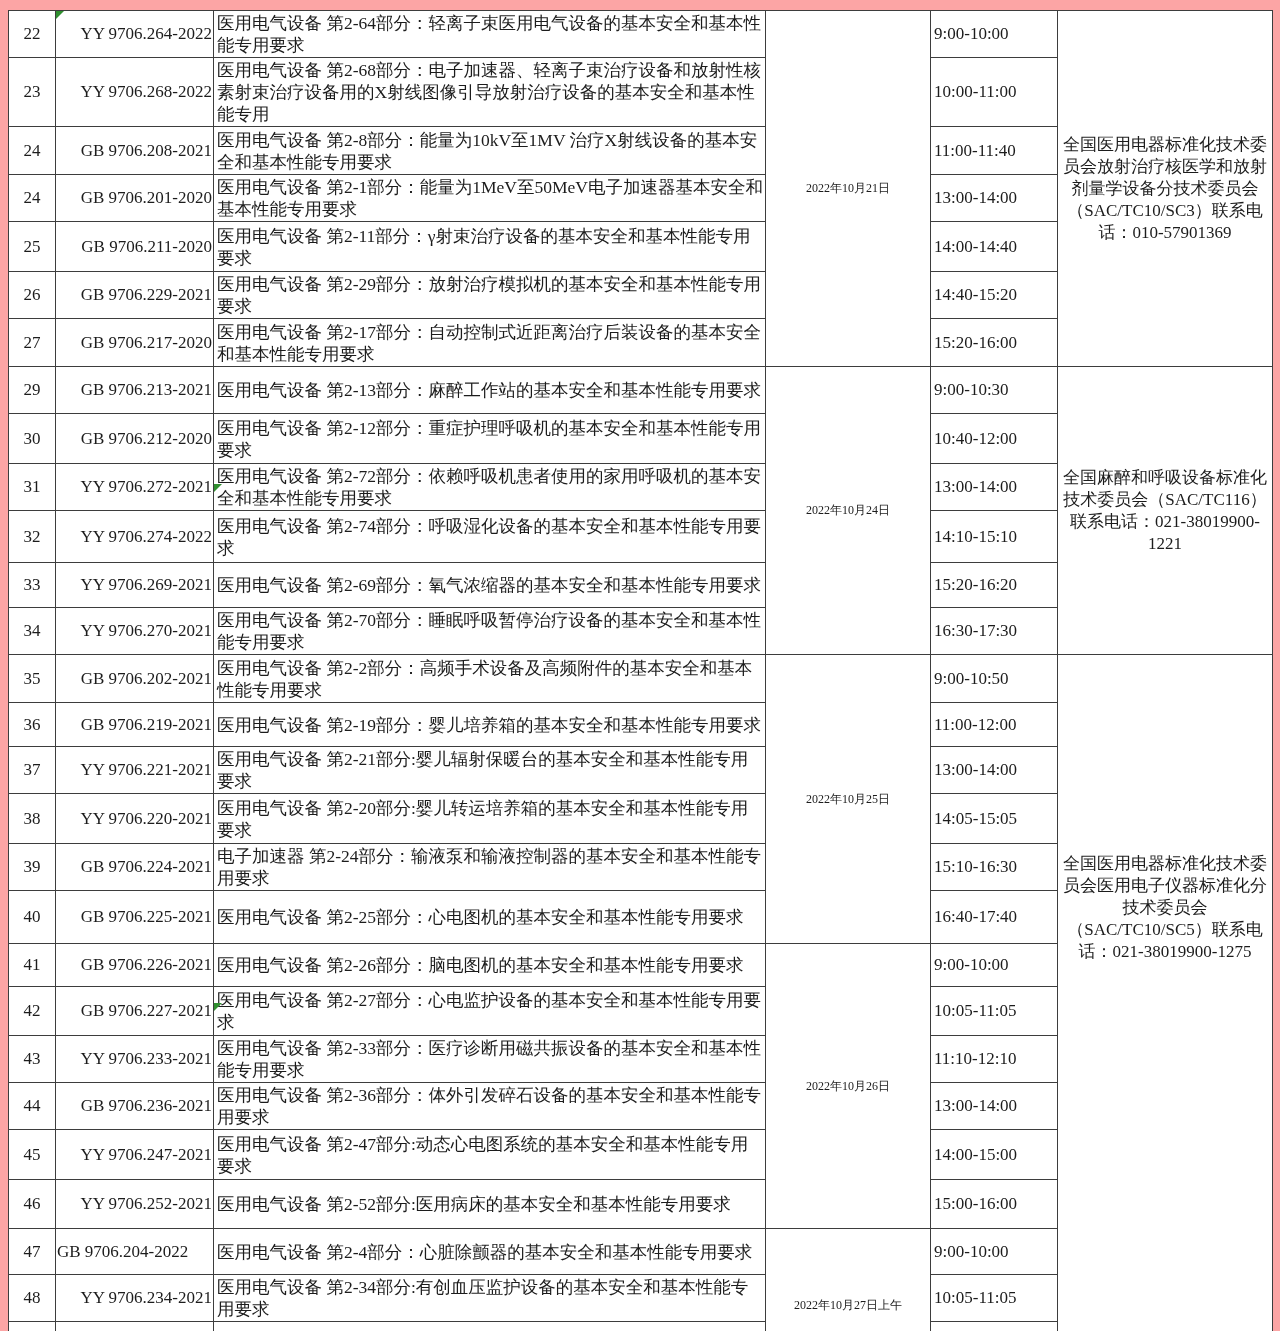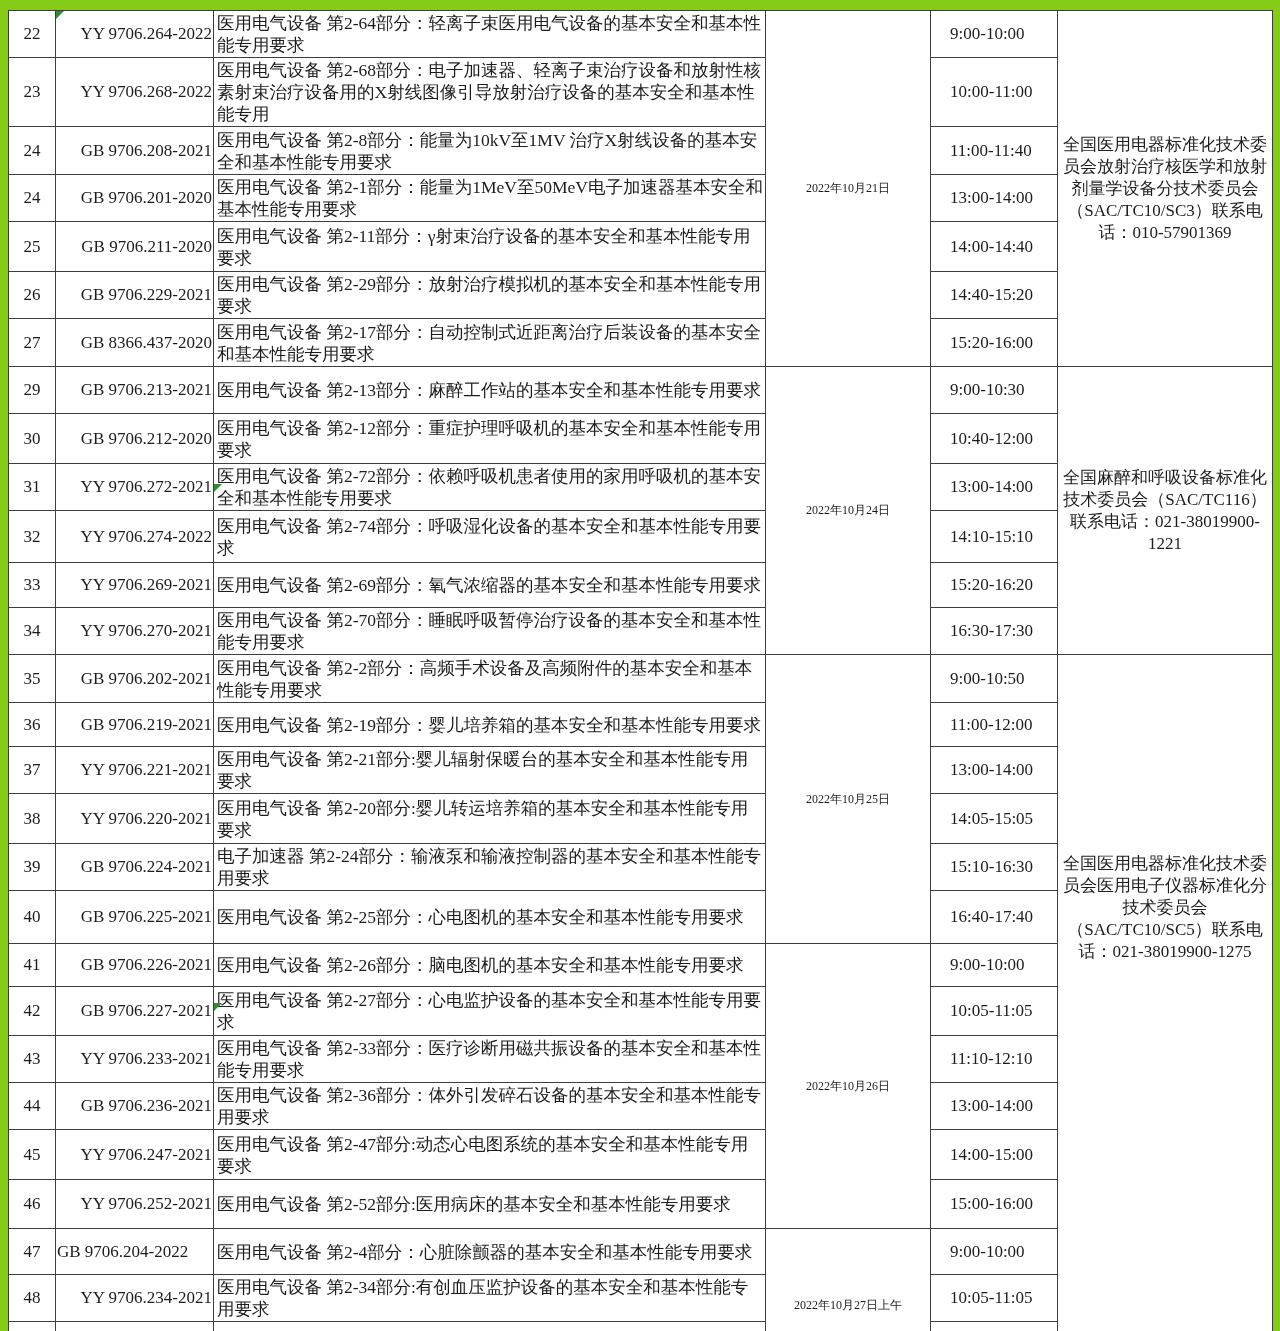--- a/index.html
+++ b/index.html
@@ -1,19 +1,19 @@
 <!DOCTYPE html>
 <html><head>
 <meta charset="utf-8">
 <style>
   html,body{margin:0;padding:0;background:#fff;}
   .stage{
     position:relative;
     width:1280px;height:1331px;
-    background:#84cc16;
+    background:#fca5a5;
     overflow:hidden;
     font-family:"Liberation Serif","DejaVu Serif",serif;
     color:#1c1c1c;
   }
   table.sched{
     position:absolute;left:8px;top:10px;
     width:1264px;
     border-collapse:collapse;
     table-layout:fixed;
   }
@@ -38,21 +38,21 @@
     line-height:22px;
     padding:1px 2px 1px 3px;
   }
   td.c-date{
     text-align:center;
     font-size:12px;
   }
   td.c-time{
     text-align:left;
     font-size:17px;
-    padding-left:19px;
+    padding-left:3px;
     white-space:nowrap;
   }
   td.c-contact{
     text-align:center;
     font-size:17px;
     line-height:22px;
     padding:8px 5px;
   }
   td.c-contact.contact-offset{
     vertical-align:top;
@@ -113,21 +113,21 @@
           <td class="c-time">14:00-14:40</td>
         </tr>
         <tr style="height: 45px;">
           <td class="c-no">26</td>
           <td class="c-code">GB 9706.229-2021</td>
           <td class="c-title">医用电气设备 第2-29部分：放射治疗模拟机的基本安全和基本性能专用要求</td>
           <td class="c-time">14:40-15:20</td>
         </tr>
         <tr style="height: 48px;">
           <td class="c-no">27</td>
-          <td class="c-code">GB 8366.437-2020</td>
+          <td class="c-code">GB 9706.217-2020</td>
           <td class="c-title">医用电气设备 第2-17部分：自动控制式近距离治疗后装设备的基本安全和基本性能专用要求</td>
           <td class="c-time">15:20-16:00</td>
         </tr>
         <tr style="height: 47px;">
           <td class="c-no">29</td>
           <td class="c-code">GB 9706.213-2021</td>
           <td class="c-title">医用电气设备 第2-13部分：麻醉工作站的基本安全和基本性能专用要求</td>
           <td class="c-date" rowspan="6">2022年10月24日</td>
           <td class="c-time">9:00-10:30</td>
           <td class="c-contact" rowspan="6">全国麻醉和呼吸设备标准化技术委员会（SAC/TC116）联系电话：021-38019900-1221</td>

